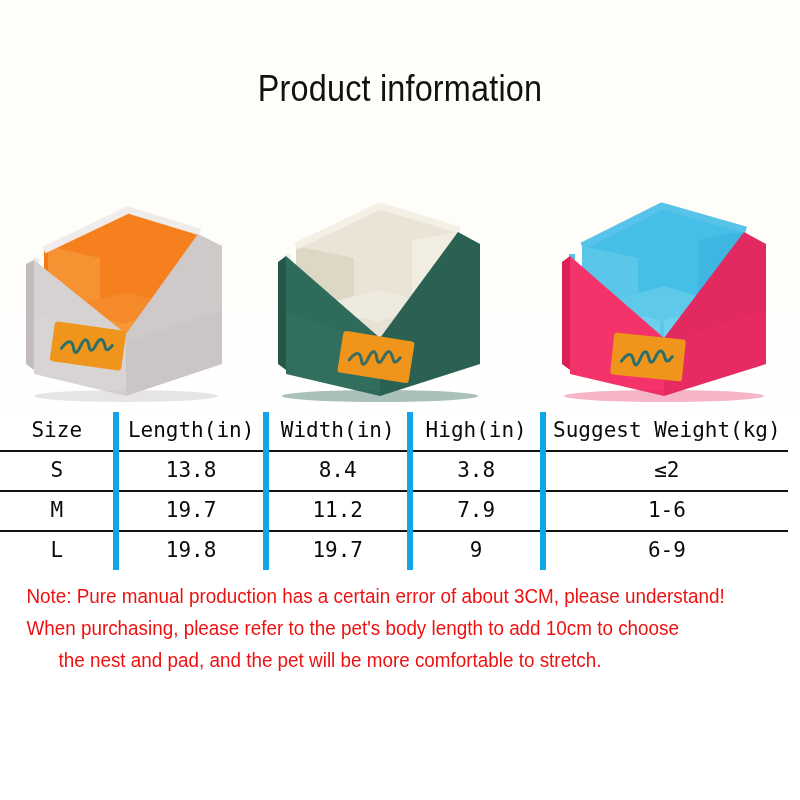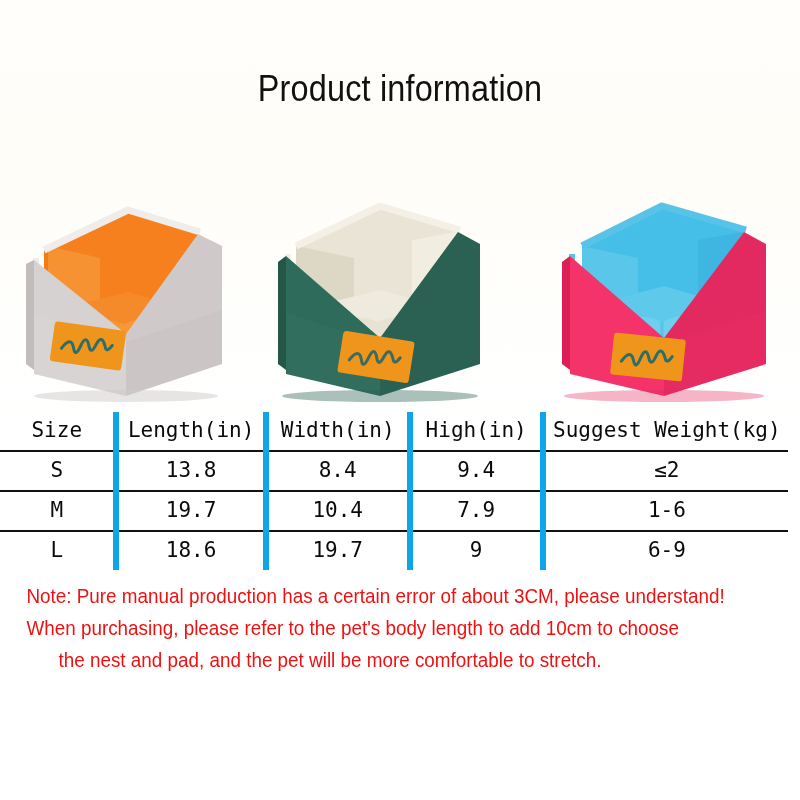--- a/index.html
+++ b/index.html
@@ -235,33 +235,33 @@
       <th class="col-width"><span class="cell-txt">Width(in)</span></th>
       <th class="col-high"><span class="cell-txt">High(in)</span></th>
       <th class="col-weight"><span class="cell-txt">Suggest Weight(kg)</span></th>
     </tr>
   </thead>
   <tbody>
     <tr>
       <td><span class="cell-txt">S</span></td>
       <td><span class="cell-txt">13.8</span></td>
       <td><span class="cell-txt">8.4</span></td>
-      <td><span class="cell-txt">9.4</span></td>
+      <td><span class="cell-txt">3.8</span></td>
       <td><span class="cell-txt">≤2</span></td>
     </tr>
     <tr>
       <td><span class="cell-txt">M</span></td>
       <td><span class="cell-txt">19.7</span></td>
-      <td><span class="cell-txt">10.4</span></td>
+      <td><span class="cell-txt">11.2</span></td>
       <td><span class="cell-txt">7.9</span></td>
       <td><span class="cell-txt">1-6</span></td>
     </tr>
     <tr>
       <td><span class="cell-txt">L</span></td>
-      <td><span class="cell-txt">18.6</span></td>
+      <td><span class="cell-txt">19.8</span></td>
       <td><span class="cell-txt">19.7</span></td>
       <td><span class="cell-txt">9</span></td>
       <td><span class="cell-txt">6-9</span></td>
     </tr>
   </tbody>
 </table>
 
 <div class="note">
   <span class="line">Note: Pure manual production has a certain error of about 3CM, please understand!</span>
   <span class="line">When purchasing, please refer to the pet's body length to add 10cm to choose</span>

